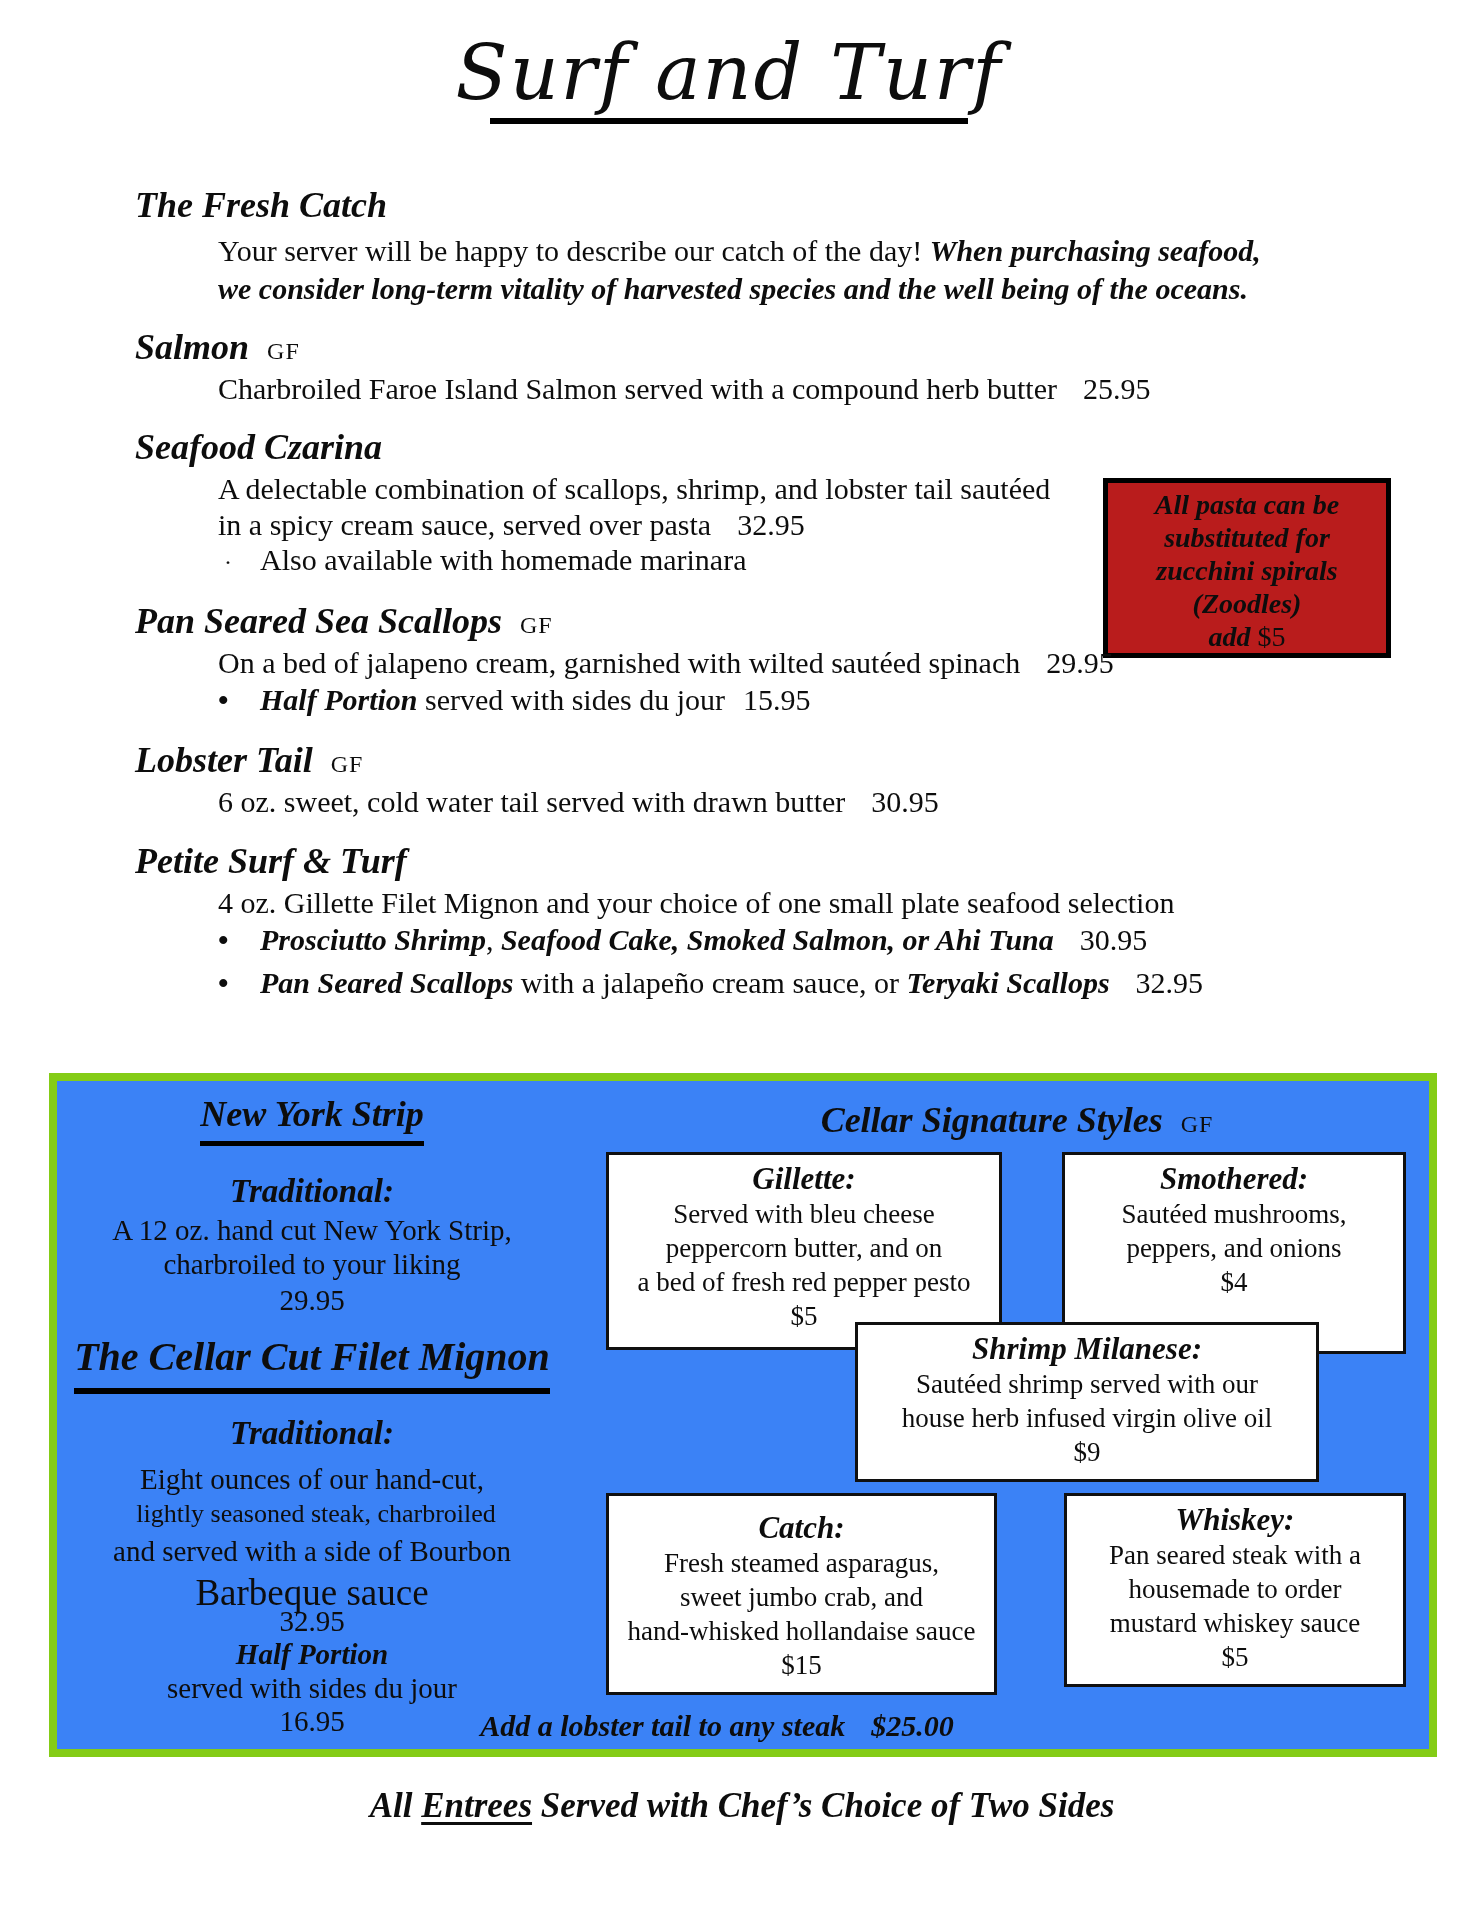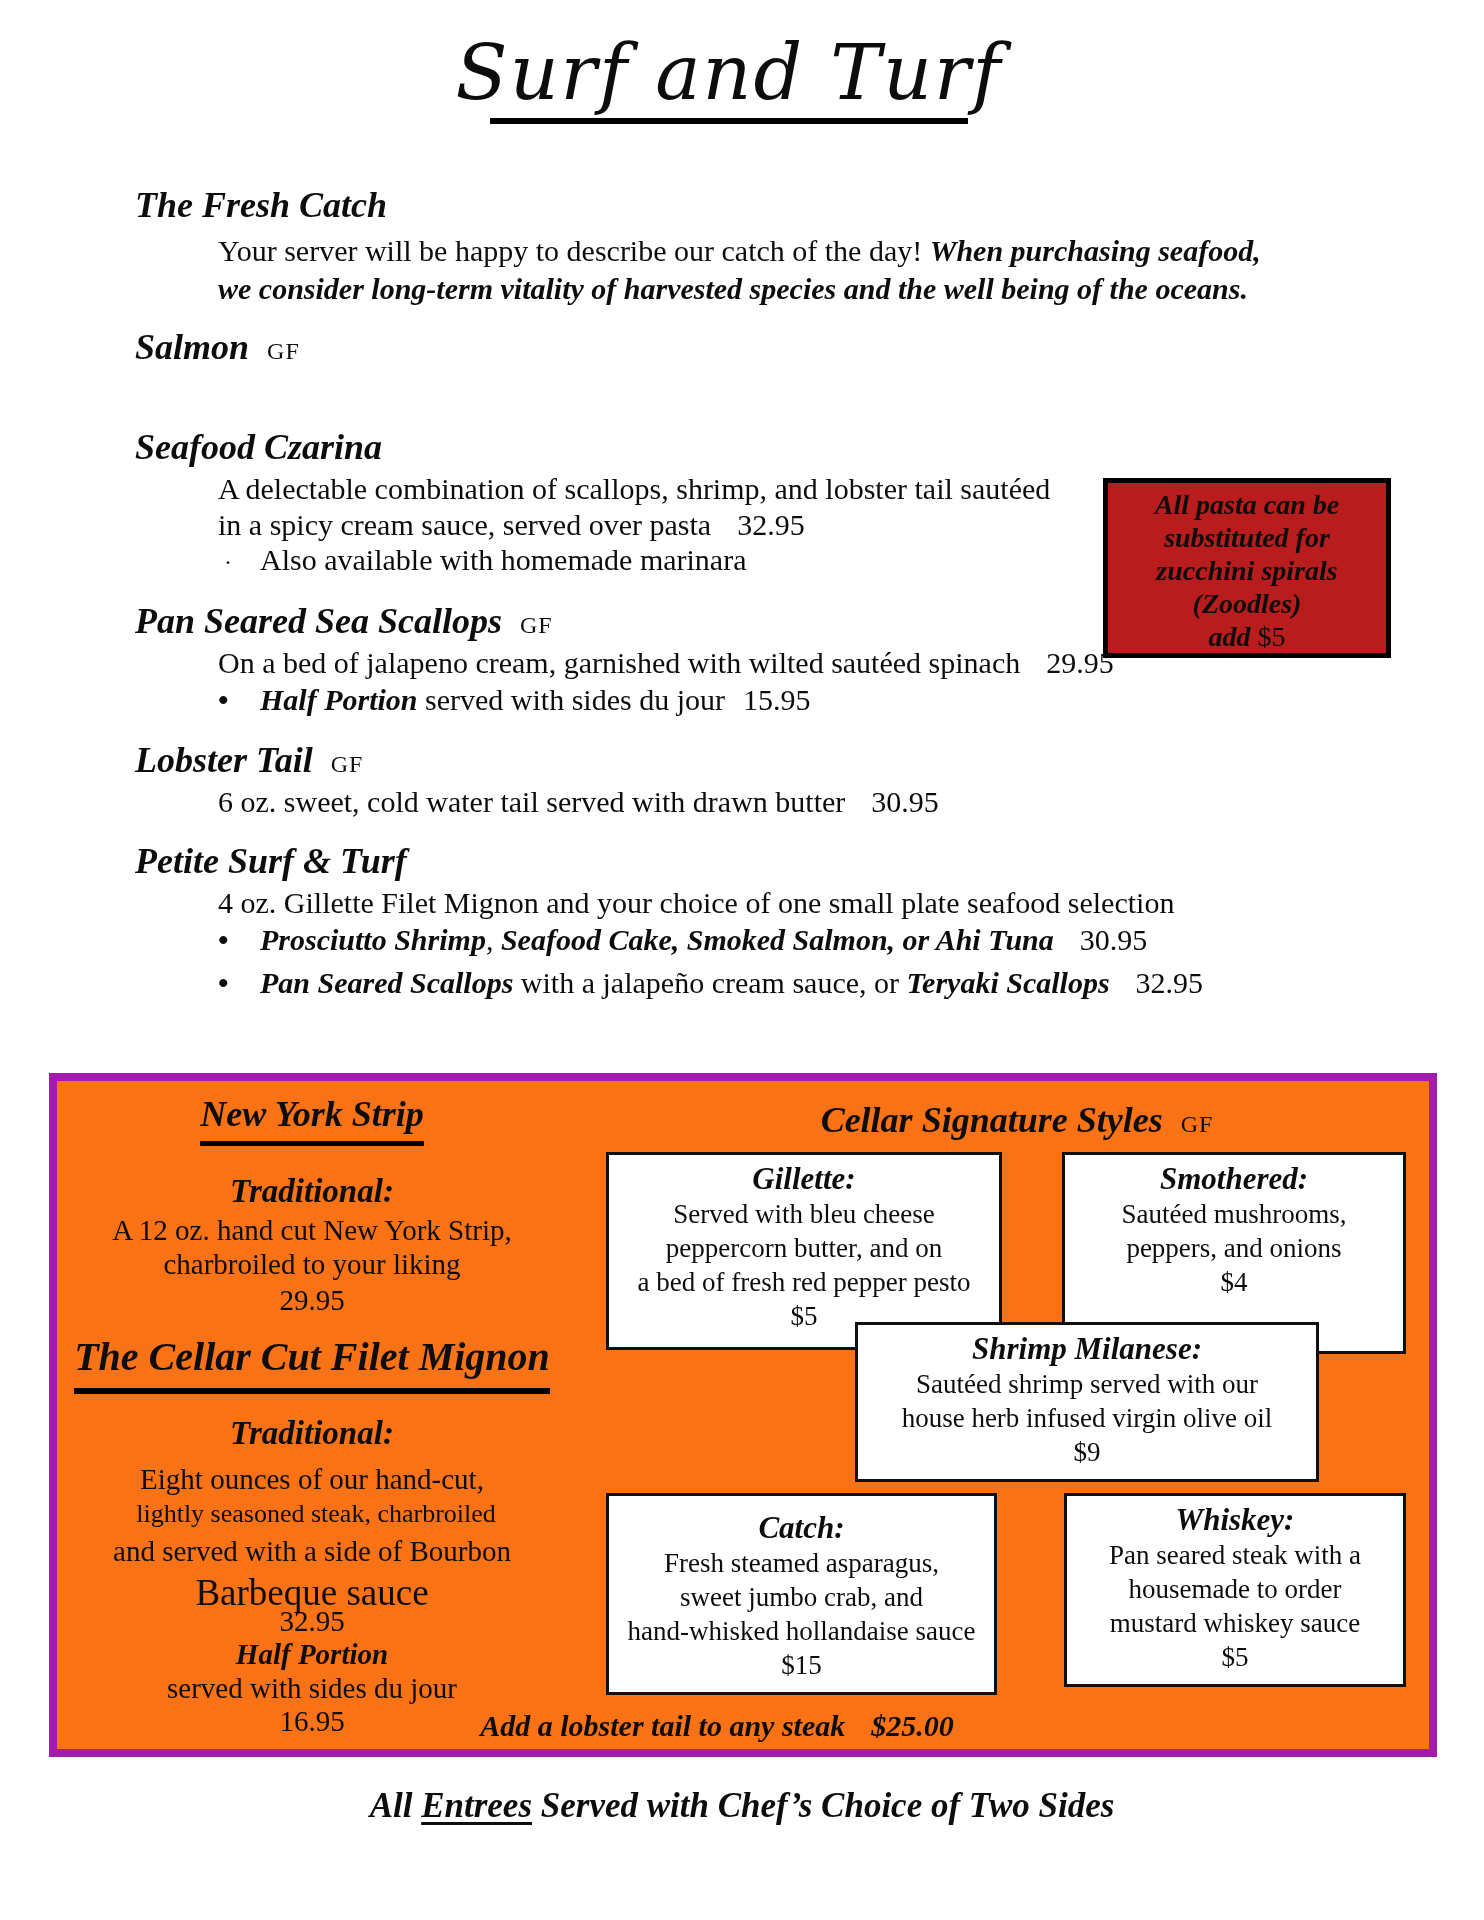--- a/index.html
+++ b/index.html
@@ -24,21 +24,21 @@
   .dot-sm{display:inline-block;width:36px;font-size:24px;font-weight:normal;}
   .dot-sm::before{content:"\00b7";}
   .pasta{
     position:absolute;border:5px solid #000;box-sizing:border-box;background:#b91c1c;
     text-align:center;font-weight:bold;font-style:italic;font-size:28px;line-height:33px;
     padding-top:5px;
   }
   .pasta .rgp{font-weight:normal;font-style:normal;}
   .bigbox{
     position:absolute;left:49px;top:1073px;width:1388px;height:684px;
-    border:8px solid #a21caf;box-sizing:border-box;background:#f97316;
+    border:8px solid #84cc16;box-sizing:border-box;background:#3b82f6;
   }
   .ul-thick{display:inline-block;border-bottom:5px solid #000;padding-bottom:6px;}
   .ul-thick6{display:inline-block;border-bottom:6px solid #000;padding-bottom:8px;}
   .nbox{
     position:absolute;border:3px solid #101010;background:#fff;text-align:center;
     box-sizing:border-box;
   }
   .nbox .btitle{font-size:31px;font-weight:bold;font-style:italic;margin-top:6px;}
   .nbox .bline{font-size:27px;line-height:34px;}
   .u{text-decoration:underline;text-decoration-thickness:3px;text-underline-offset:5px;}
@@ -51,20 +51,21 @@
   <div class="ctr" style="left:0;top:28px;width:1458px;">
     <span class="script-title">Surf and Turf</span>
   </div>
   <div class="title-rule" style="left:490px;top:118px;width:478px;height:6px;"></div>
 
   <div class="heading" style="left:135px;top:184px;">The Fresh Catch</div>
   <div class="body-line" style="left:218px;top:232px;"><span>Your server will be happy to describe our catch of the day! </span><span class="bi">When purchasing seafood,</span></div>
   <div class="body-line bi" style="left:218px;top:270px;">we consider long-term vitality of harvested species and the well being of the oceans.</div>
 
   <div class="heading" style="left:135px;top:326px;"><span>Salmon</span><span class="gf">GF</span></div>
+  <div class="body-line" style="left:218px;top:370px;"><span>Charbroiled Faroe Island Salmon served with a compound herb butter</span><span class="price">25.95</span></div>
 
   <div class="heading" style="left:135px;top:426px;">Seafood Czarina</div>
   <div class="body-line" style="left:218px;top:470px;">A delectable combination of scallops, shrimp, and lobster tail sautéed</div>
   <div class="body-line" style="left:218px;top:506px;"><span>in a spicy cream sauce, served over pasta</span><span class="price">32.95</span></div>
   <div class="body-line" style="left:224px;top:541px;"><span class="dot-sm"></span><span>Also available with homemade marinara</span></div>
 
   <div class="pasta" style="left:1103px;top:478px;width:288px;height:180px;">
     <div>All pasta can be</div>
     <div>substituted for</div>
     <div>zucchini spirals</div>

